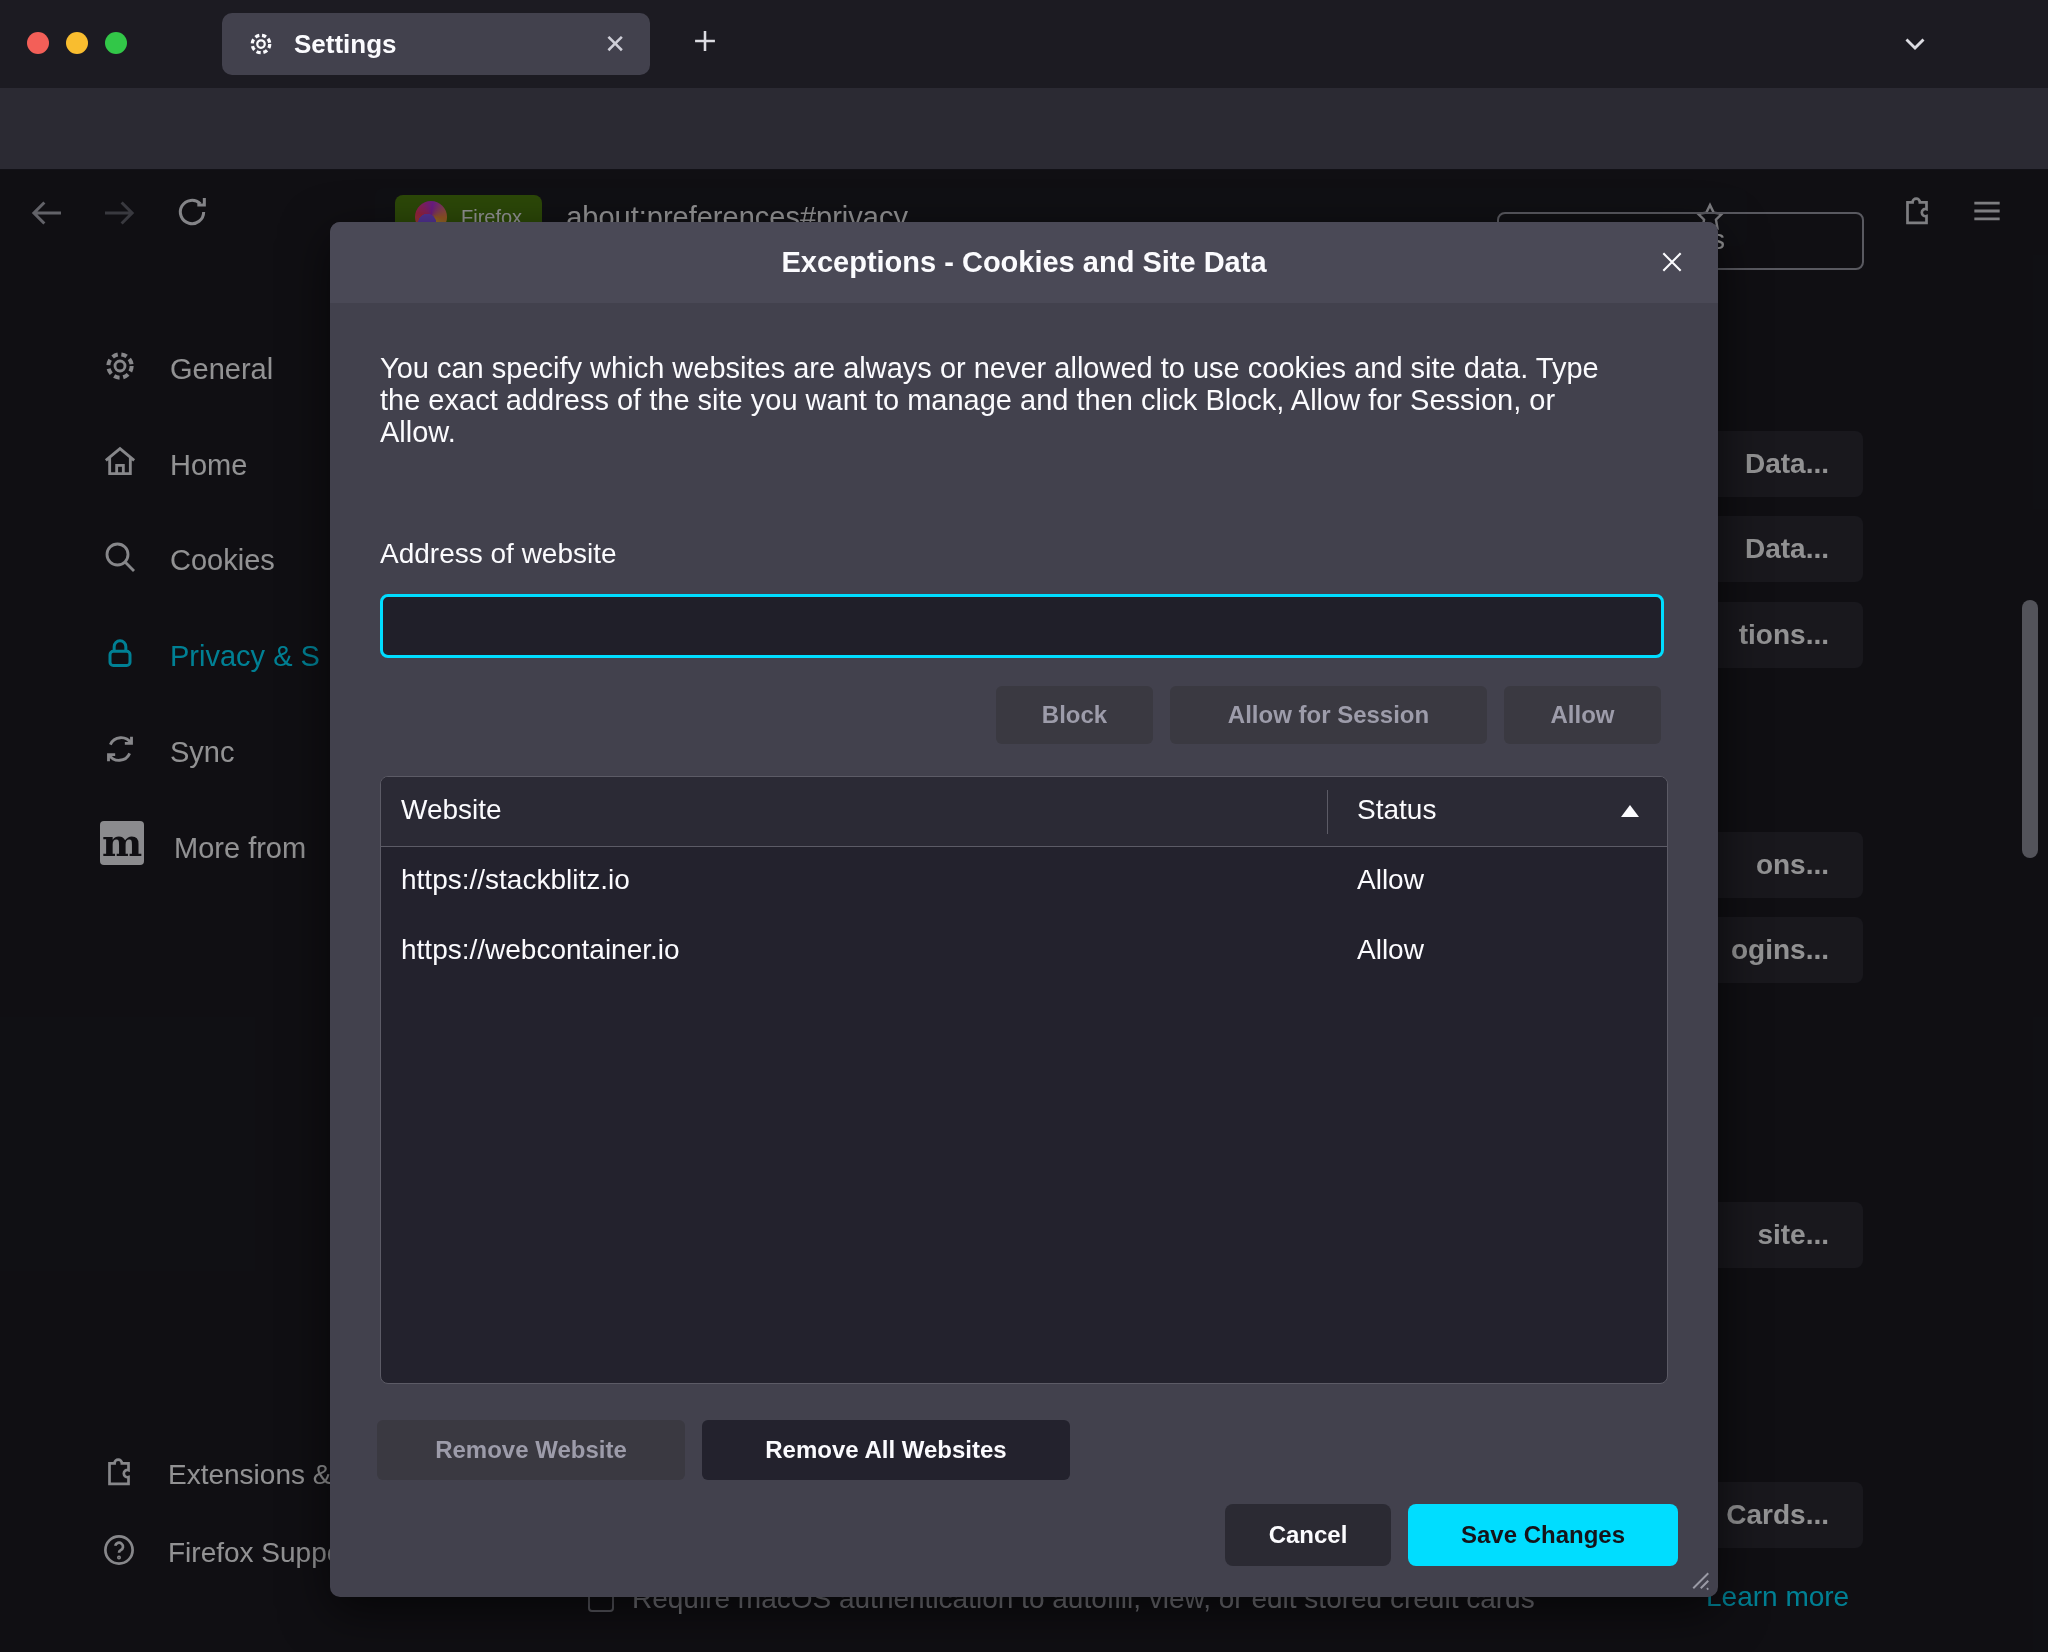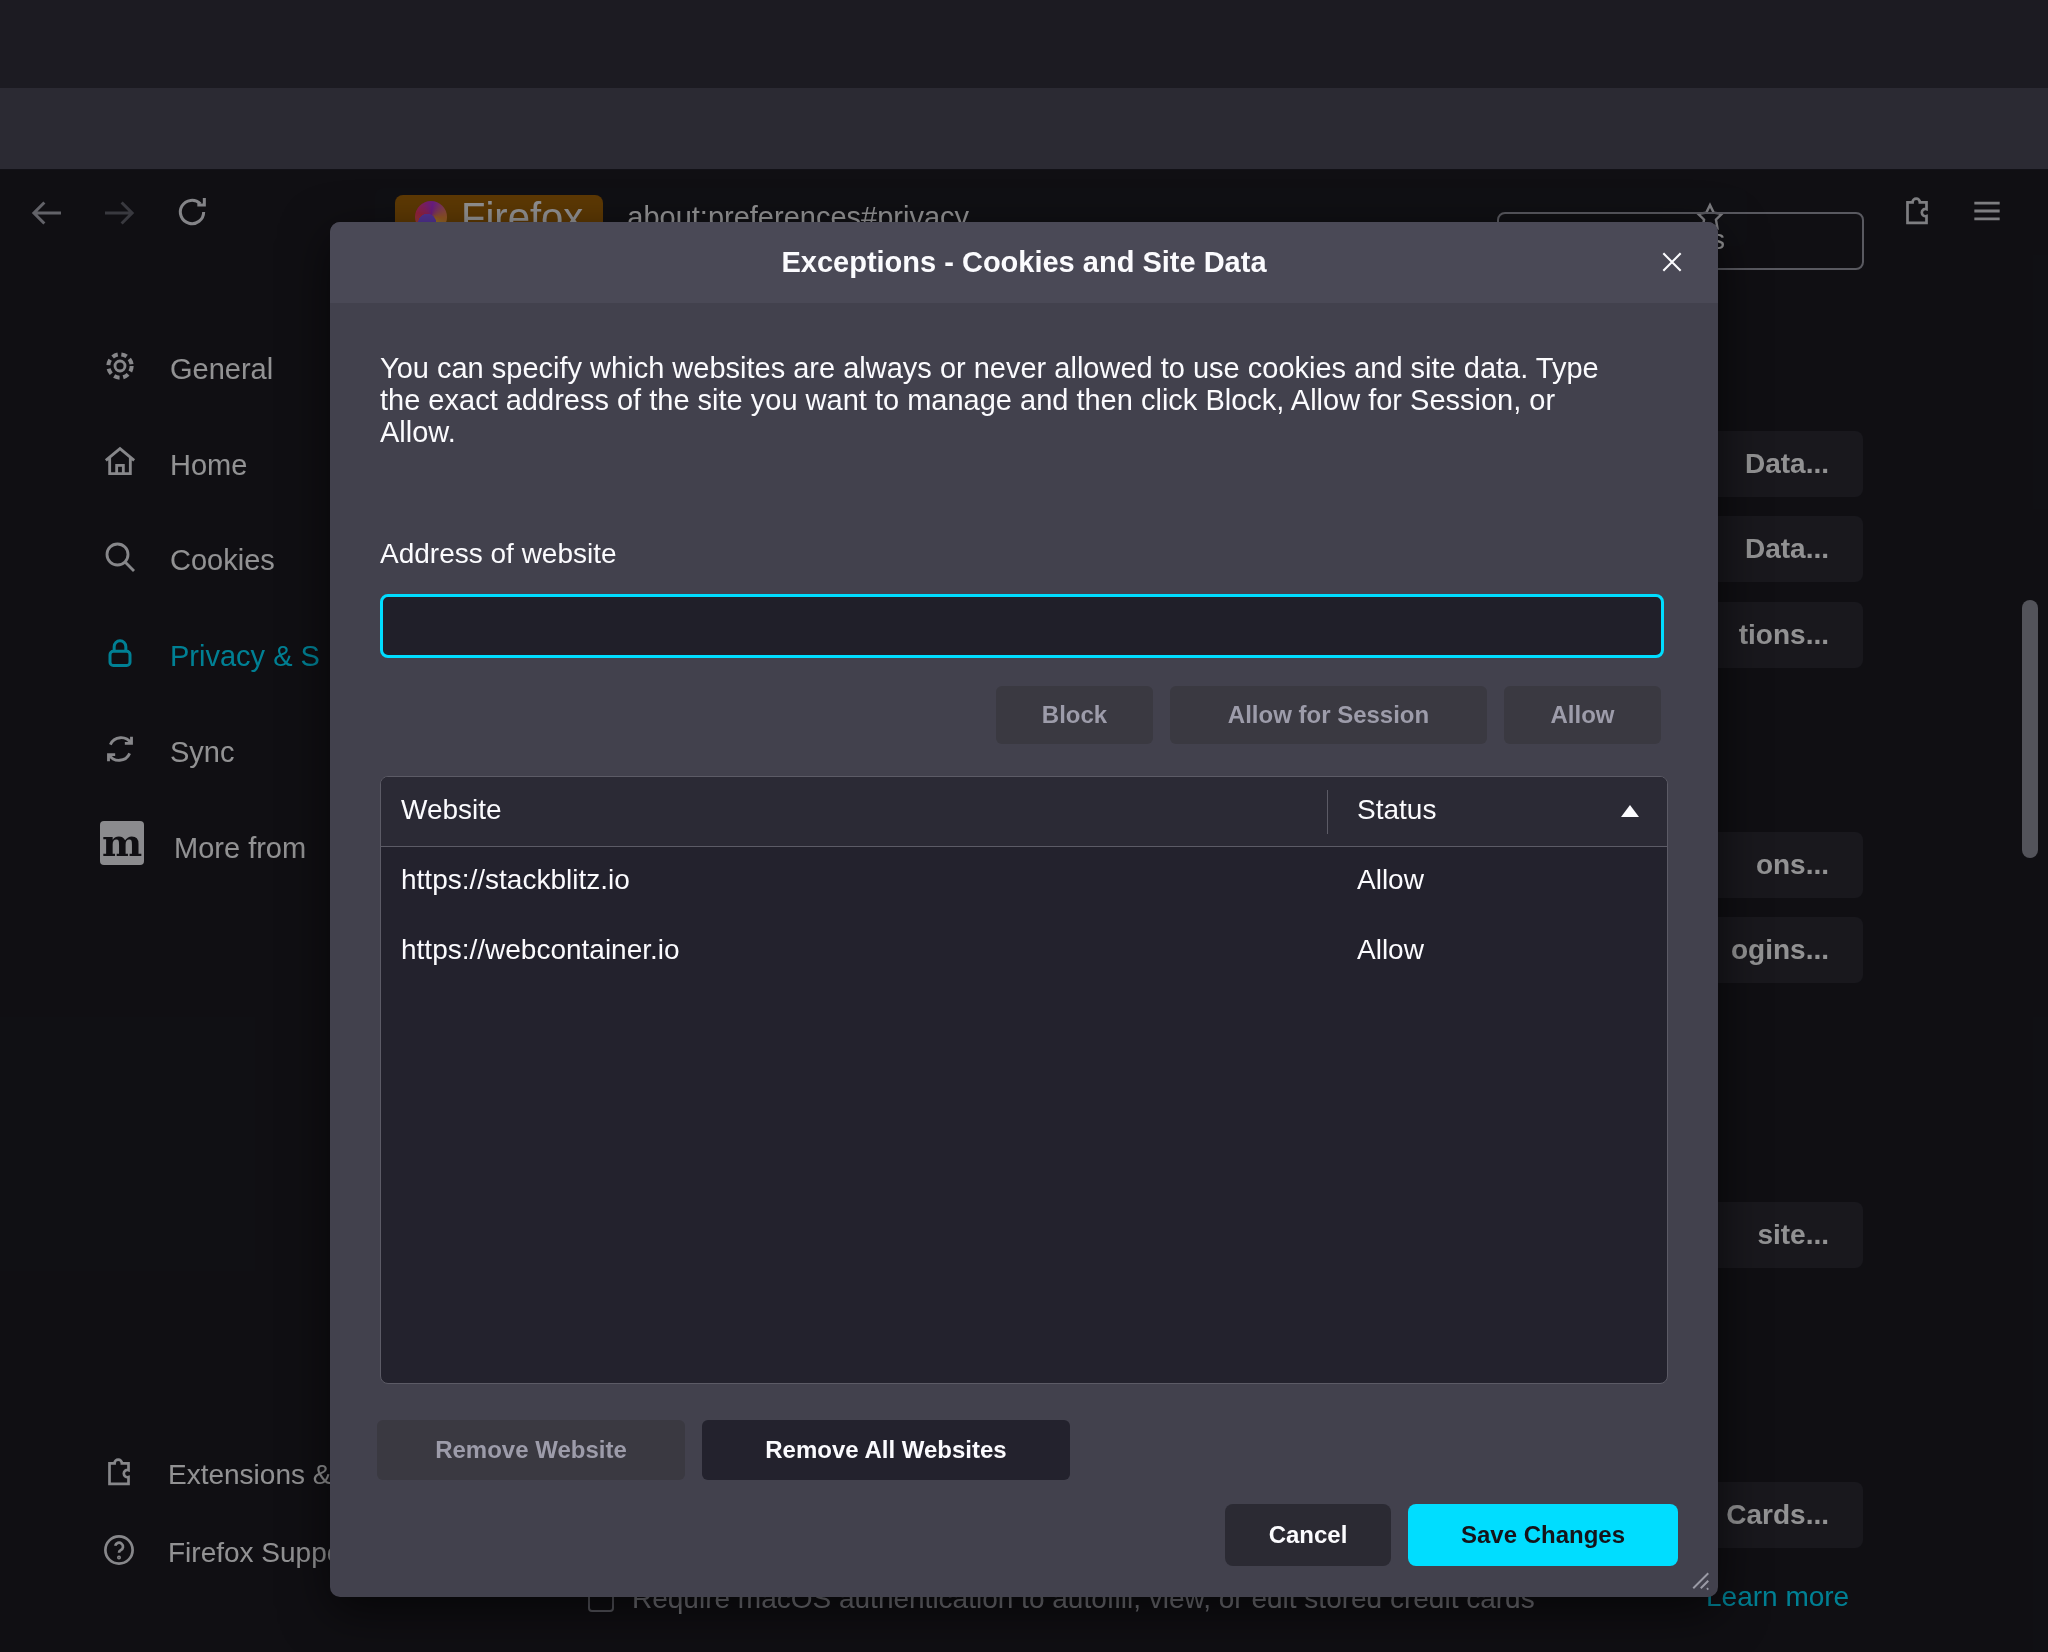--- a/index.html
+++ b/index.html
@@ -24,22 +24,22 @@
   .tab-title{font-size:26px;font-weight:600;flex:1}
   .tab-close{font-size:26px;color:#cfcfd8;cursor:default}
   .newtab{left:688px;top:24px;color:#dcdce2}
   .tab-overflow{left:1898px;top:26px;color:#dcdce2}
 
   
   .navbar{left:0;top:88px;width:2048px;height:82px;background:var(--toolbar-bg);border-bottom:1px solid #121117}
   .nav-ico{top:104px;color:#cfcfd8}
   .urlbar{left:375px;top:100px;width:1372px;height:58px;background:#1d1c24;border-radius:8px;
           display:flex;align-items:center;padding:0 20px;gap:24px}
-  .site-badge{display:flex;align-items:center;gap:14px;background:#a16207;border-radius:8px;
-              height:44px;padding:0 20px;font-size:40px;color:var(--text-primary)}
+  .site-badge{display:flex;align-items:center;gap:14px;background:#4d7c0f;border-radius:8px;
+              height:44px;padding:0 20px;font-size:20px;color:var(--text-primary)}
   .fxlogo{width:32px;height:32px;border-radius:50%;
           background:radial-gradient(circle at 38% 68%,#9059ff 0 30%,transparent 31%),
                      conic-gradient(from 200deg,#ff9640,#ff3b6b,#b833e1,#ff9640 70%,#ffe14d 90%,#ff9640);}
   .url-text{font-size:29px;flex:1}
   .star{color:#d6d6dd}
 
   
   .side-item{left:100px;display:flex;align-items:flex-end;gap:30px;height:48px;font-size:29px;color:var(--text-primary)}
   .side-item .ico{color:#e8e8ee}
   .side-item.active{color:var(--accent-cyan)} .side-item.active .ico{color:var(--accent-cyan)}
@@ -88,20 +88,47 @@
   .trow{position:absolute;left:0;width:100%;height:70px}
   .td-website{position:absolute;left:20px;top:17px;font-size:28px}
   .td-status{position:absolute;left:976px;top:17px;font-size:28px}
   .resize-handle{left:1352px;top:1340px;color:#9a9aa5}
 </style>
 </head>
 <body>
 
 <div id="app">
 
+  <div class="abs tabbar">
+    <div class="abs light" style="left:27px;background:var(--traffic-red,#f35f58)"></div>
+    <div class="abs light" style="left:66px;background:var(--traffic-yellow,#f9bd2f)"></div>
+    <div class="abs light" style="left:105px;background:var(--traffic-green,#32c748)"></div>
+
+    <div class="abs tab">
+      <span class="ico">
+        <svg width="30" height="30" viewBox="0 0 24 24" fill="none" stroke="currentColor">
+          <circle cx="12" cy="12" r="7" stroke-width="2.6" stroke-dasharray="3.4 2.2"></circle>
+          <circle cx="12" cy="12" r="3" stroke-width="1.8"></circle>
+        </svg>
+      </span>
+      <span class="tab-title">Settings</span>
+      <span class="tab-close">✕</span>
+    </div>
+
+    <span class="abs ico newtab">
+      <svg width="34" height="34" viewBox="0 0 24 24" stroke="currentColor" stroke-width="1.8" fill="none">
+        <path d="M12 5v14M5 12h14"></path>
+      </svg>
+    </span>
+    <span class="abs ico tab-overflow">
+      <svg width="34" height="34" viewBox="0 0 24 24" stroke="currentColor" stroke-width="2" fill="none">
+        <path d="M6 9.5l6 6 6-6"></path>
+      </svg>
+    </span>
+  </div>
 
   <div class="abs navbar">
     <span class="abs ico nav-ico" style="left:26px;color:#a9a9b3">
       <svg width="42" height="42" viewBox="0 0 24 24" stroke="currentColor" stroke-width="1.7" fill="none">
         <path d="M20 12H4.5M10.5 6L4.5 12l6 6"></path>
       </svg>
     </span>
     <span class="abs ico nav-ico" style="left:98px;color:#63636d">
       <svg width="42" height="42" viewBox="0 0 24 24" stroke="currentColor" stroke-width="1.7" fill="none">
         <path d="M4 12h15.5M13.5 6l6 6-6 6"></path>

